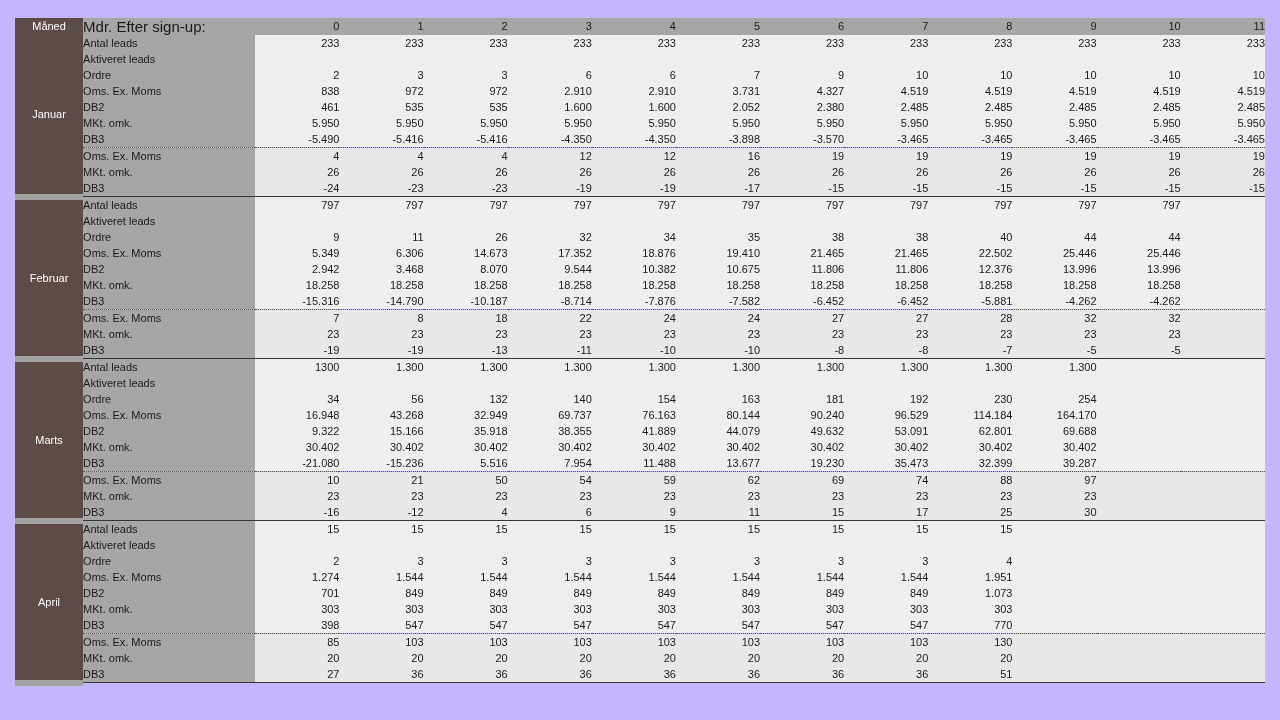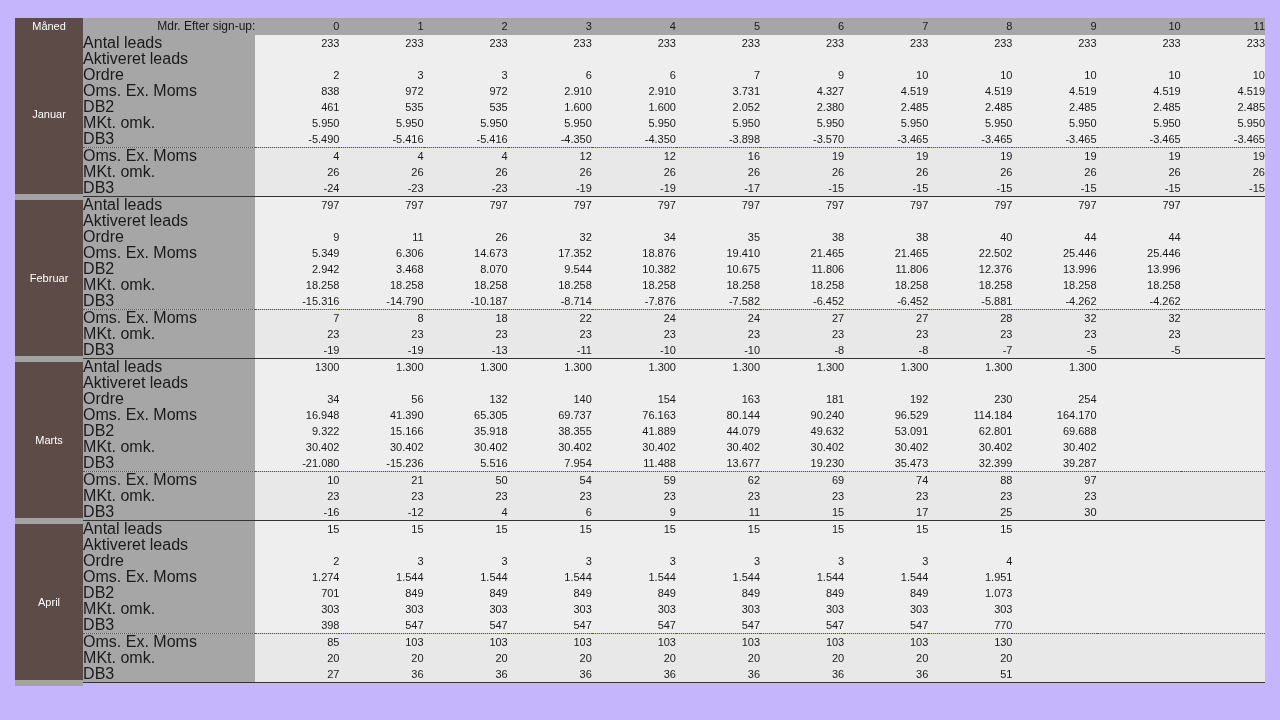--- a/index.html
+++ b/index.html
@@ -43,22 +43,22 @@
     font-weight: bold;
     font-size: 11px;
     text-align: center;
     height: 17px;
     line-height: 17px;
   }
   .hdr-label {
     background: #a6a6a6;
     color: #1a1a1a;
     font-weight: bold;
-    font-size: 12px;
-    text-align: right;
+    font-size: 15px;
+    text-align: left;
     height: 17px;
     line-height: 17px;
   }
   .hdr-num {
     background: #a6a6a6;
     color: #1a1a1a;
     font-weight: bold;
     font-size: 11px;
     text-align: right;
     padding-right: 6px;
@@ -75,21 +75,21 @@
     text-align: center;
     vertical-align: middle;
     border-bottom: 6px solid #a3a3a3;
   }
 
   
   .row-label {
     background: #a6a6a6;
     color: #1a1a1a;
     font-weight: bold;
-    font-size: 16px;
+    font-size: 11px;
     padding-left: 5px;
     height: 16px;
     line-height: 16px;
   }
   .row-label.sub {
     background: #a6a6a6;
   }
 
   
   .val {
@@ -496,22 +496,22 @@
           <td class="val">181</td>
           <td class="val">192</td>
           <td class="val">230</td>
           <td class="val">254</td>
           <td class="val"></td>
           <td class="val"></td>
         </tr>
         <tr class="">
           <td class="row-label">Oms. Ex. Moms</td>
           <td class="val">16.948</td>
-          <td class="val">41.390</td>
-          <td class="val">65.305</td>
+          <td class="val">43.268</td>
+          <td class="val">32.949</td>
           <td class="val">69.737</td>
           <td class="val">76.163</td>
           <td class="val">80.144</td>
           <td class="val">90.240</td>
           <td class="val">96.529</td>
           <td class="val">114.184</td>
           <td class="val">164.170</td>
           <td class="val"></td>
           <td class="val"></td>
         </tr>

